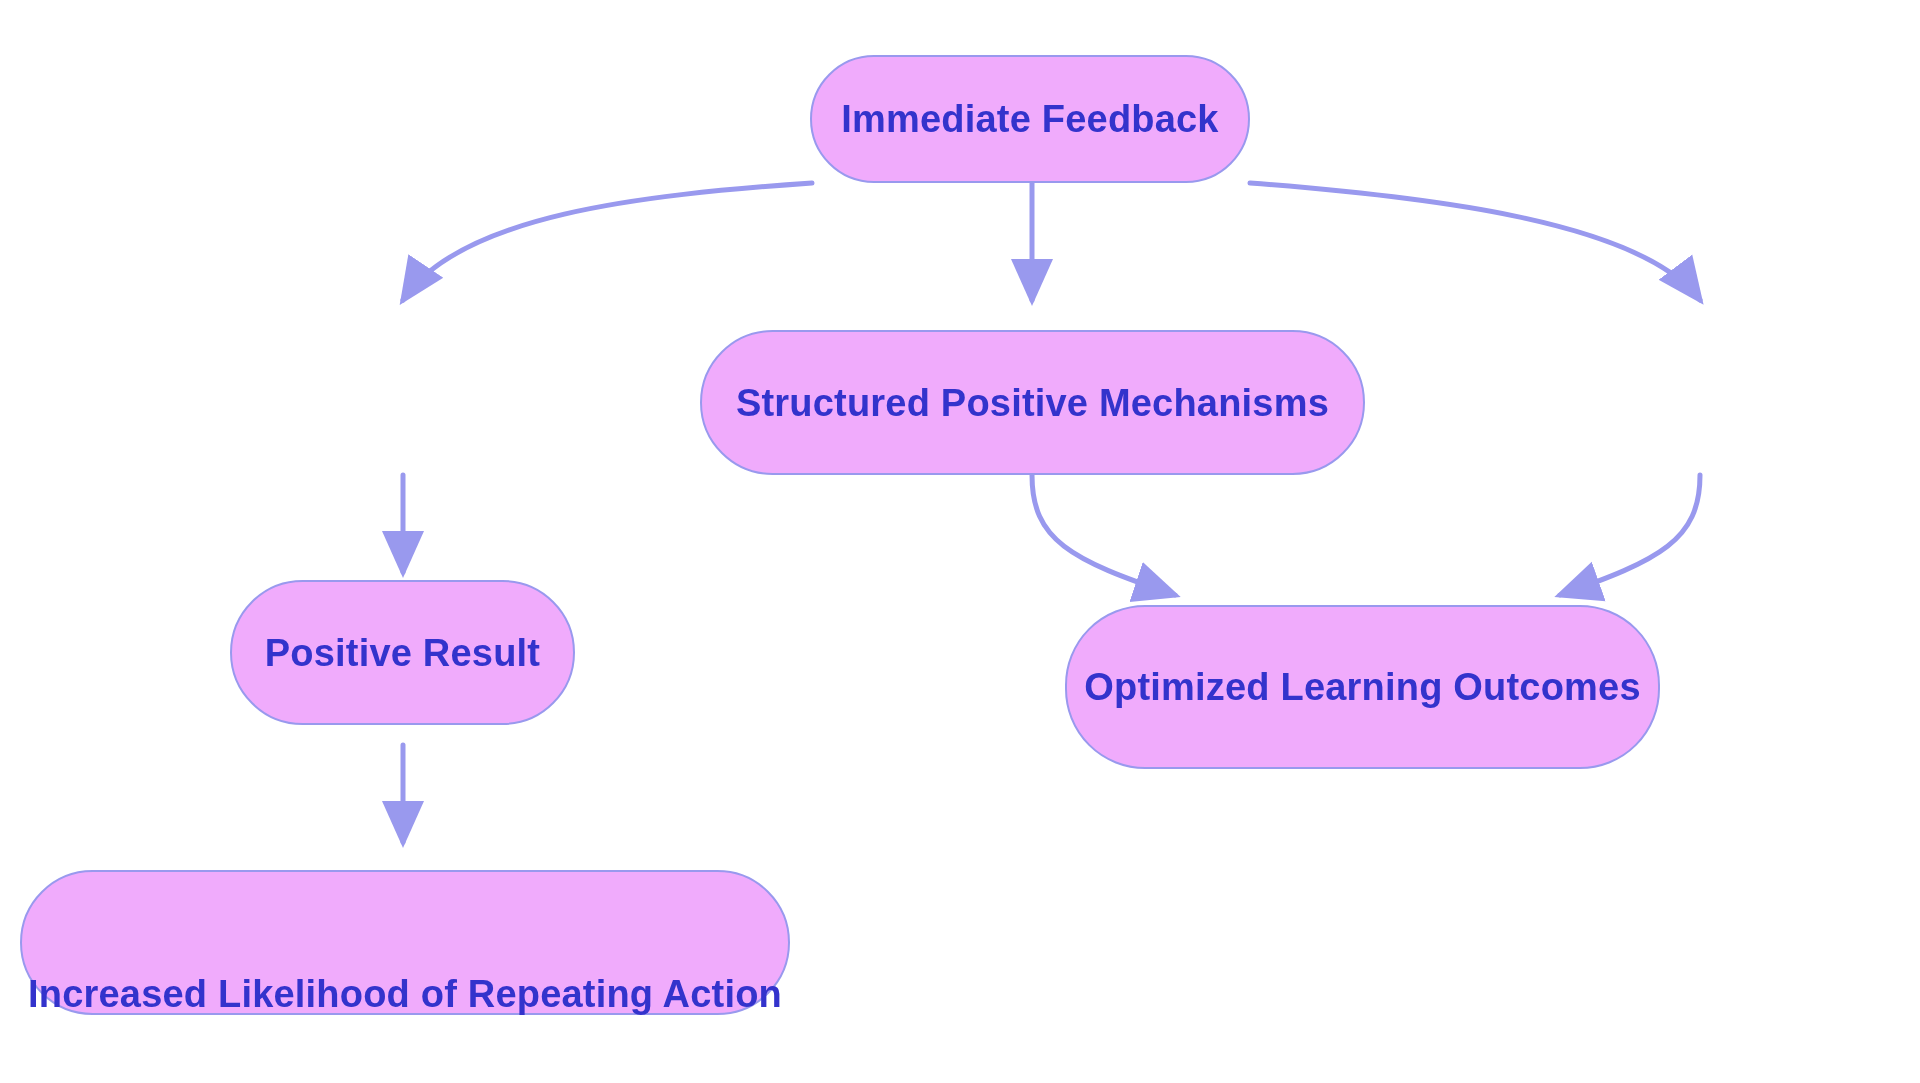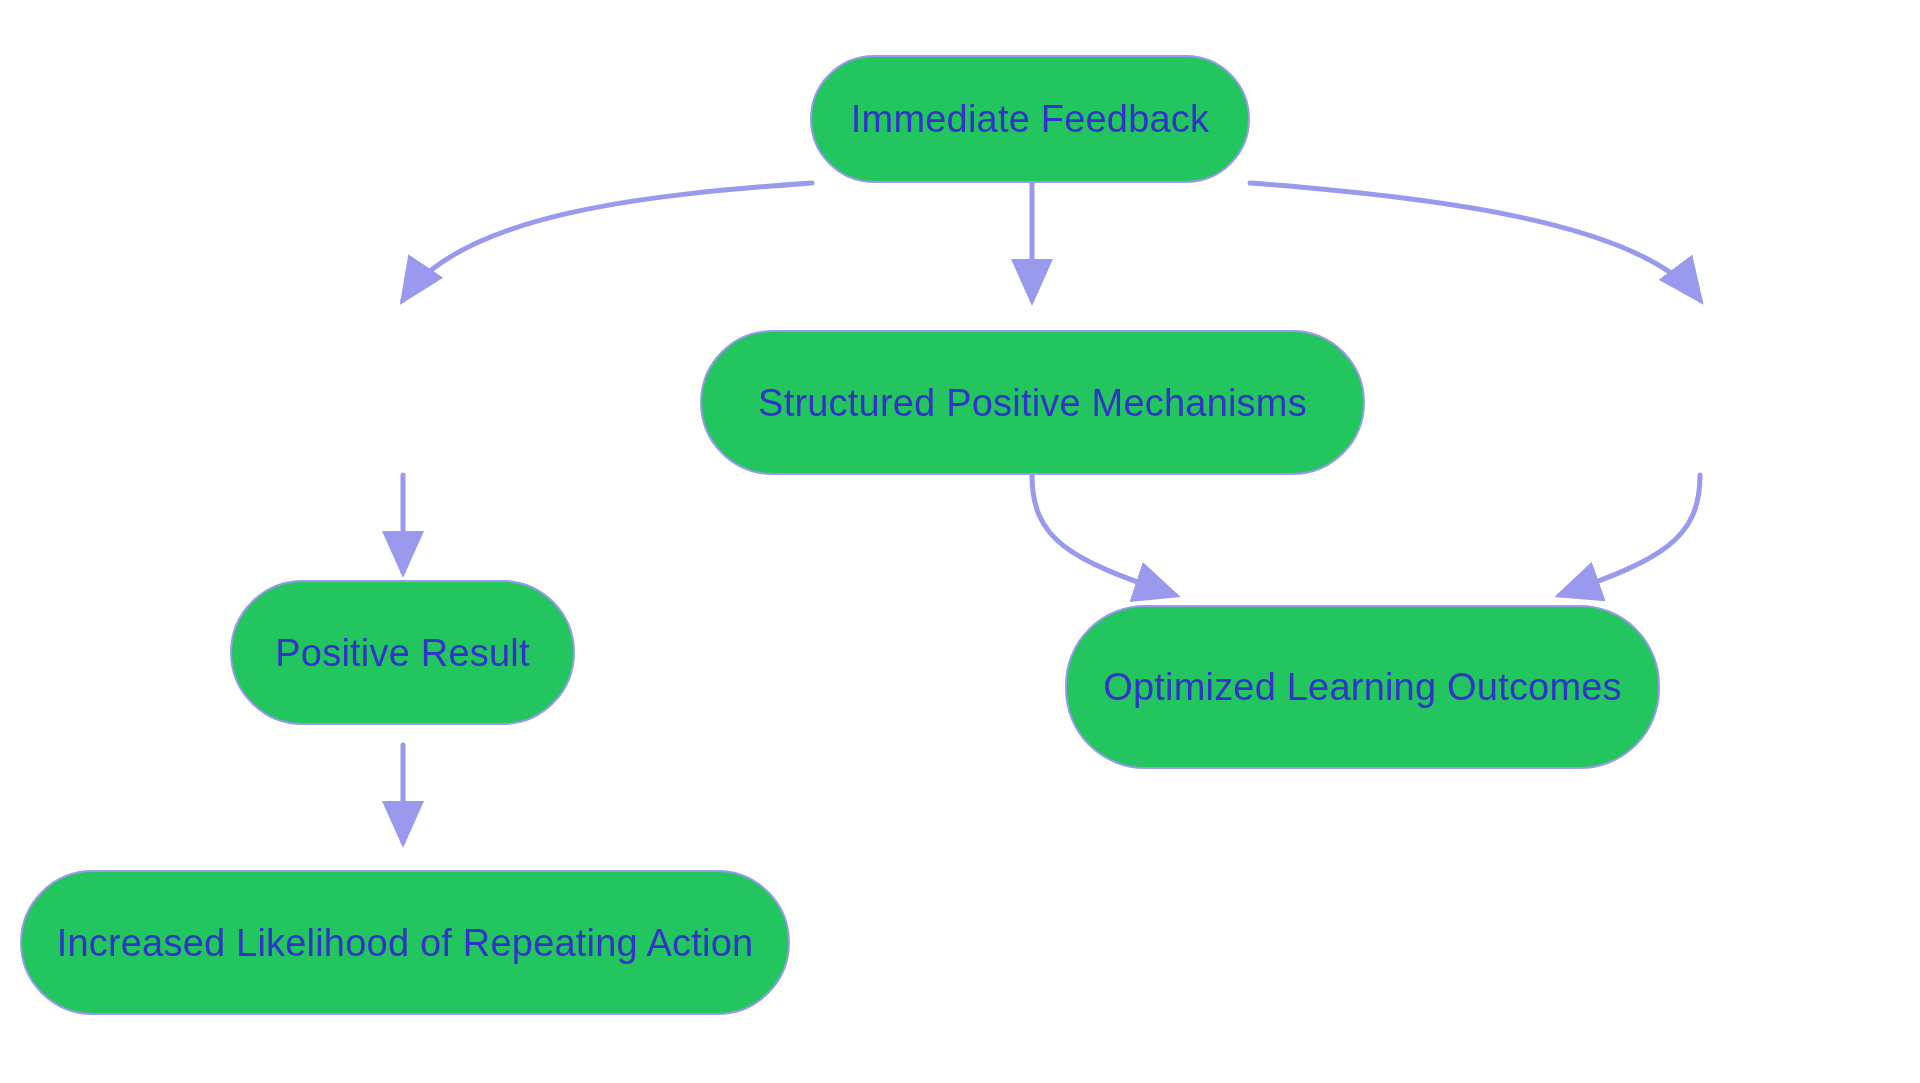--- a/index.html
+++ b/index.html
@@ -22,46 +22,46 @@
     position: absolute;
     left: 0;
     top: 0;
     width: 1920px;
     height: 1083px;
     pointer-events: none;
   }
   .node {
     position: absolute;
     box-sizing: border-box;
-    background: #22c55e;
+    background: #f0abfc;
     border: 2px solid #9999ee;
     border-radius: 80px;
     display: flex;
     align-items: center;
     justify-content: center;
     color: #3333cc;
     font-family: "Liberation Sans", sans-serif;
-    font-weight: 400;
+    font-weight: 700;
     letter-spacing: 0.2px;
     white-space: nowrap;
     user-select: none;
   }
   .node-label {
     display: block;
     line-height: 1;
   }
 
   
   #node-immediate-feedback { left: 810px;  top: 55px;  width: 440px; height: 128px; font-size: 38px; }
   #node-desired-action     { left: 230px;  top: 330px; width: 345px; height: 145px; font-size: 38px; }
   #node-structured         { left: 700px;  top: 330px; width: 665px; height: 145px; font-size: 38px; }
   #node-concrete-rewards   { left: 1490px; top: 330px; width: 410px; height: 145px; font-size: 38px; }
   #node-positive-result    { left: 230px;  top: 580px; width: 345px; height: 145px; font-size: 38px; }
   #node-optimized          { left: 1065px; top: 605px; width: 595px; height: 164px; font-size: 38px; }
-  #node-increased          { left: 20px;   top: 870px; width: 770px; height: 145px; font-size: 38px; }
+  #node-increased          { left: 20px;   top: 870px; width: 770px; height: 145px; font-size: 38px; align-items: flex-end; }
 </style>
 </head>
 <body>
 
 <div id="canvas">
 
   <svg id="edge-layer" viewBox="0 0 1920 1083">
     <defs>
       <marker id="arrowhead" markerWidth="9" markerHeight="9" refX="7.4" refY="4.5" orient="auto" markerUnits="strokeWidth">
         <path d="M 0 0.6 L 8.4 4.5 L 0 8.4 z" fill="#9999ee"></path>

